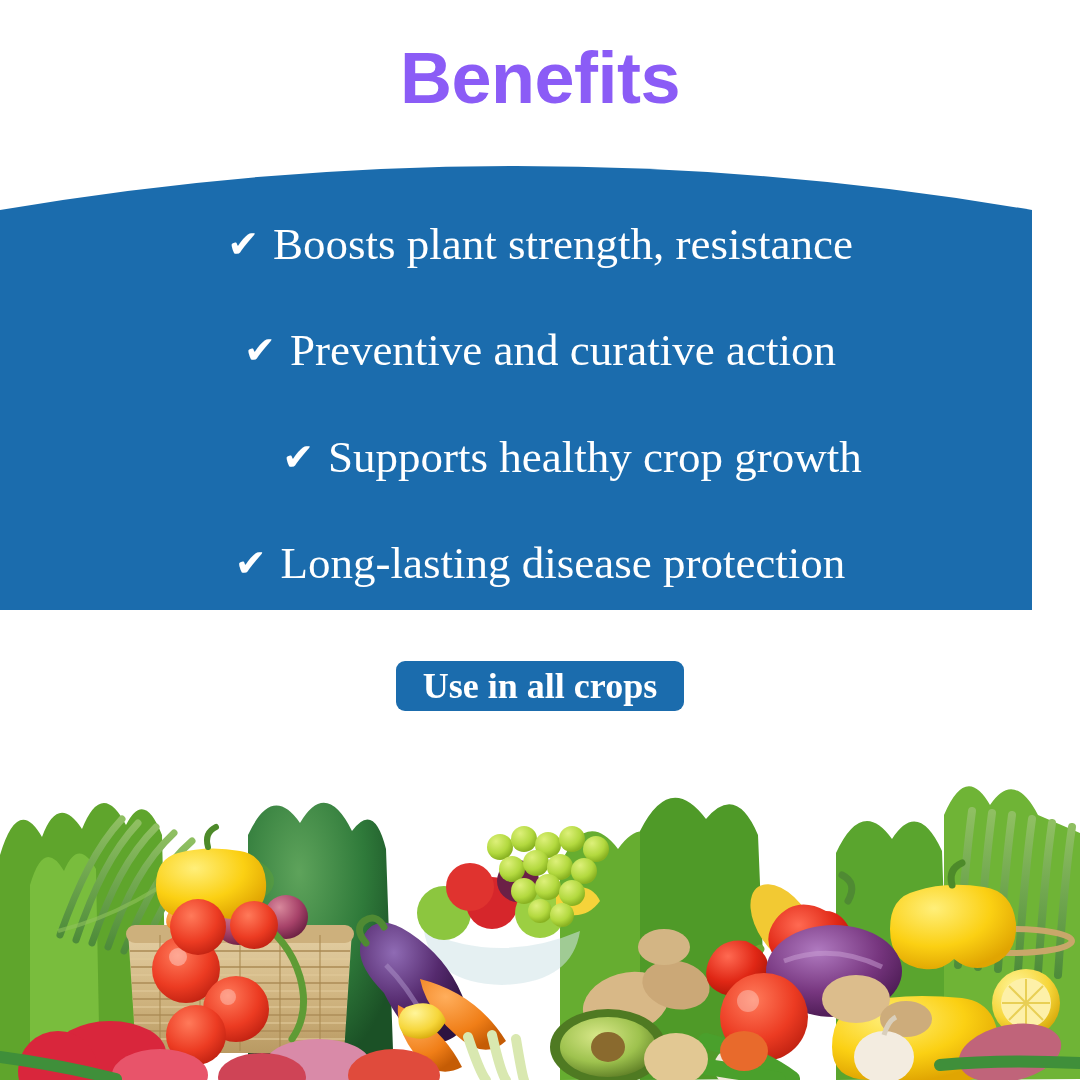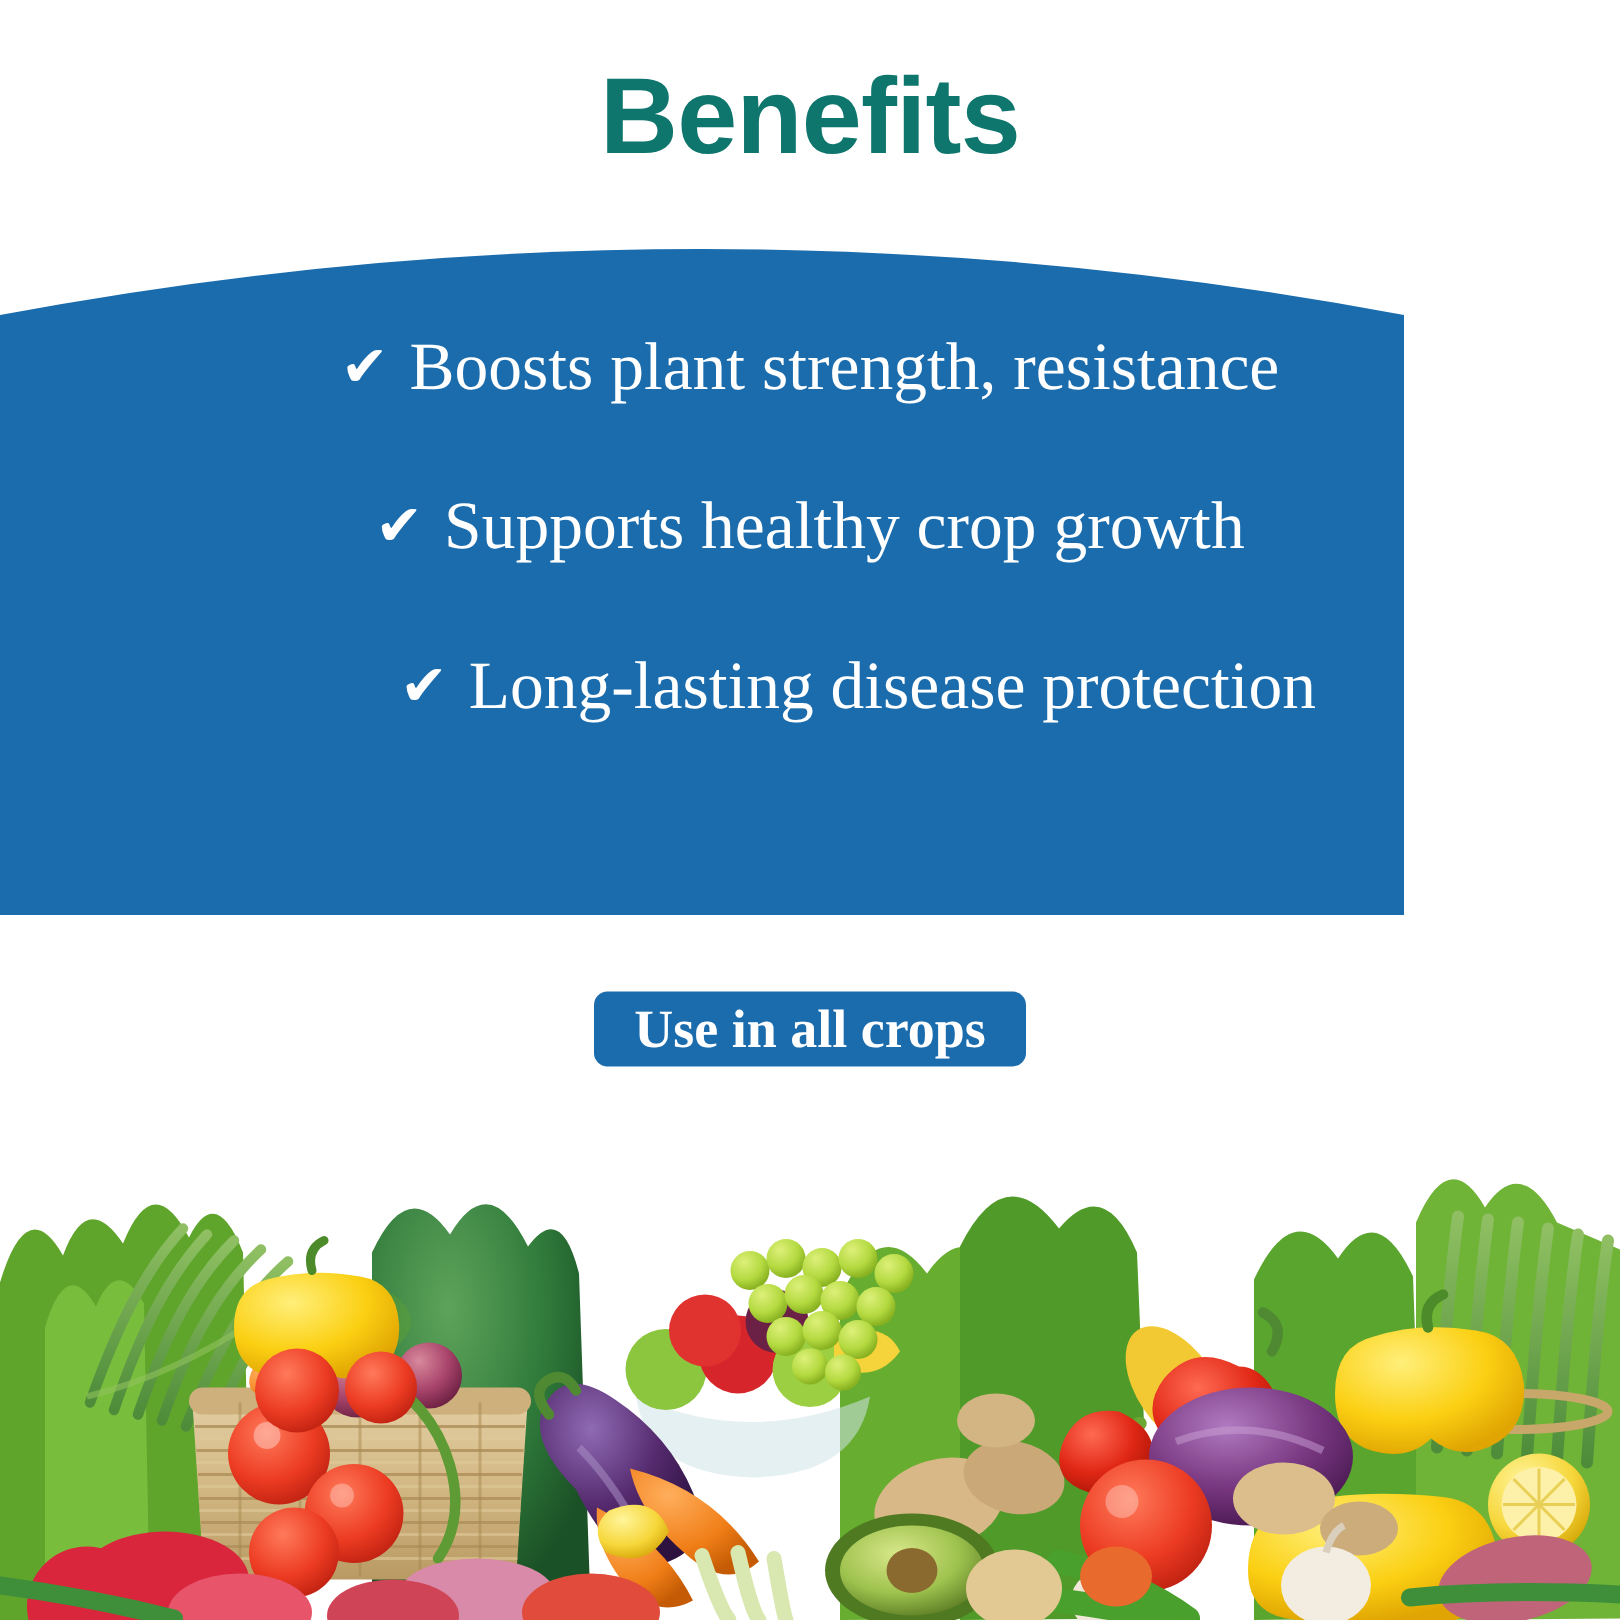--- a/index.html
+++ b/index.html
@@ -25,30 +25,30 @@
   .title {
     position: absolute;
     top: 42px;
     left: 0;
     width: 1080px;
     text-align: center;
     font-family: "Liberation Sans", sans-serif;
     font-size: 72px;
     font-weight: 700;
     letter-spacing: -0.5px;
-    color: #0f766e;
+    color: #8b5cf6;
     line-height: 1;
   }
 
   
   .benefits-panel {
     position: absolute;
     left: 0;
     top: 140px;
-    width: 936px;
+    width: 1032px;
     height: 470px;
   }
   .panel-arch {
     position: absolute;
     inset: 0;
     width: 100%;
     height: 100%;
     display: block;
   }
   .benefits-list {
@@ -131,20 +131,23 @@
   <div class="title">Benefits</div>
 
   <div class="benefits-panel">
     <svg class="panel-arch" viewBox="0 0 1080 470" preserveAspectRatio="none">
       <path d="M0,70 Q540,-18 1080,70 L1080,470 L0,470 Z" fill="#1b6cad"></path>
     </svg>
 
     <ul class="benefits-list">
       <li class="benefit-item">
         <span class="check-icon">✔</span><span>Boosts plant strength, resistance</span>
+      </li>
+      <li class="benefit-item">
+        <span class="check-icon">✔</span><span>Preventive and curative action</span>
       </li>
       <li class="benefit-item">
         <span class="check-icon">✔</span><span>Supports healthy crop growth</span>
       </li>
       <li class="benefit-item">
         <span class="check-icon">✔</span><span>Long-lasting disease protection</span>
       </li>
     </ul>
   </div>
 

